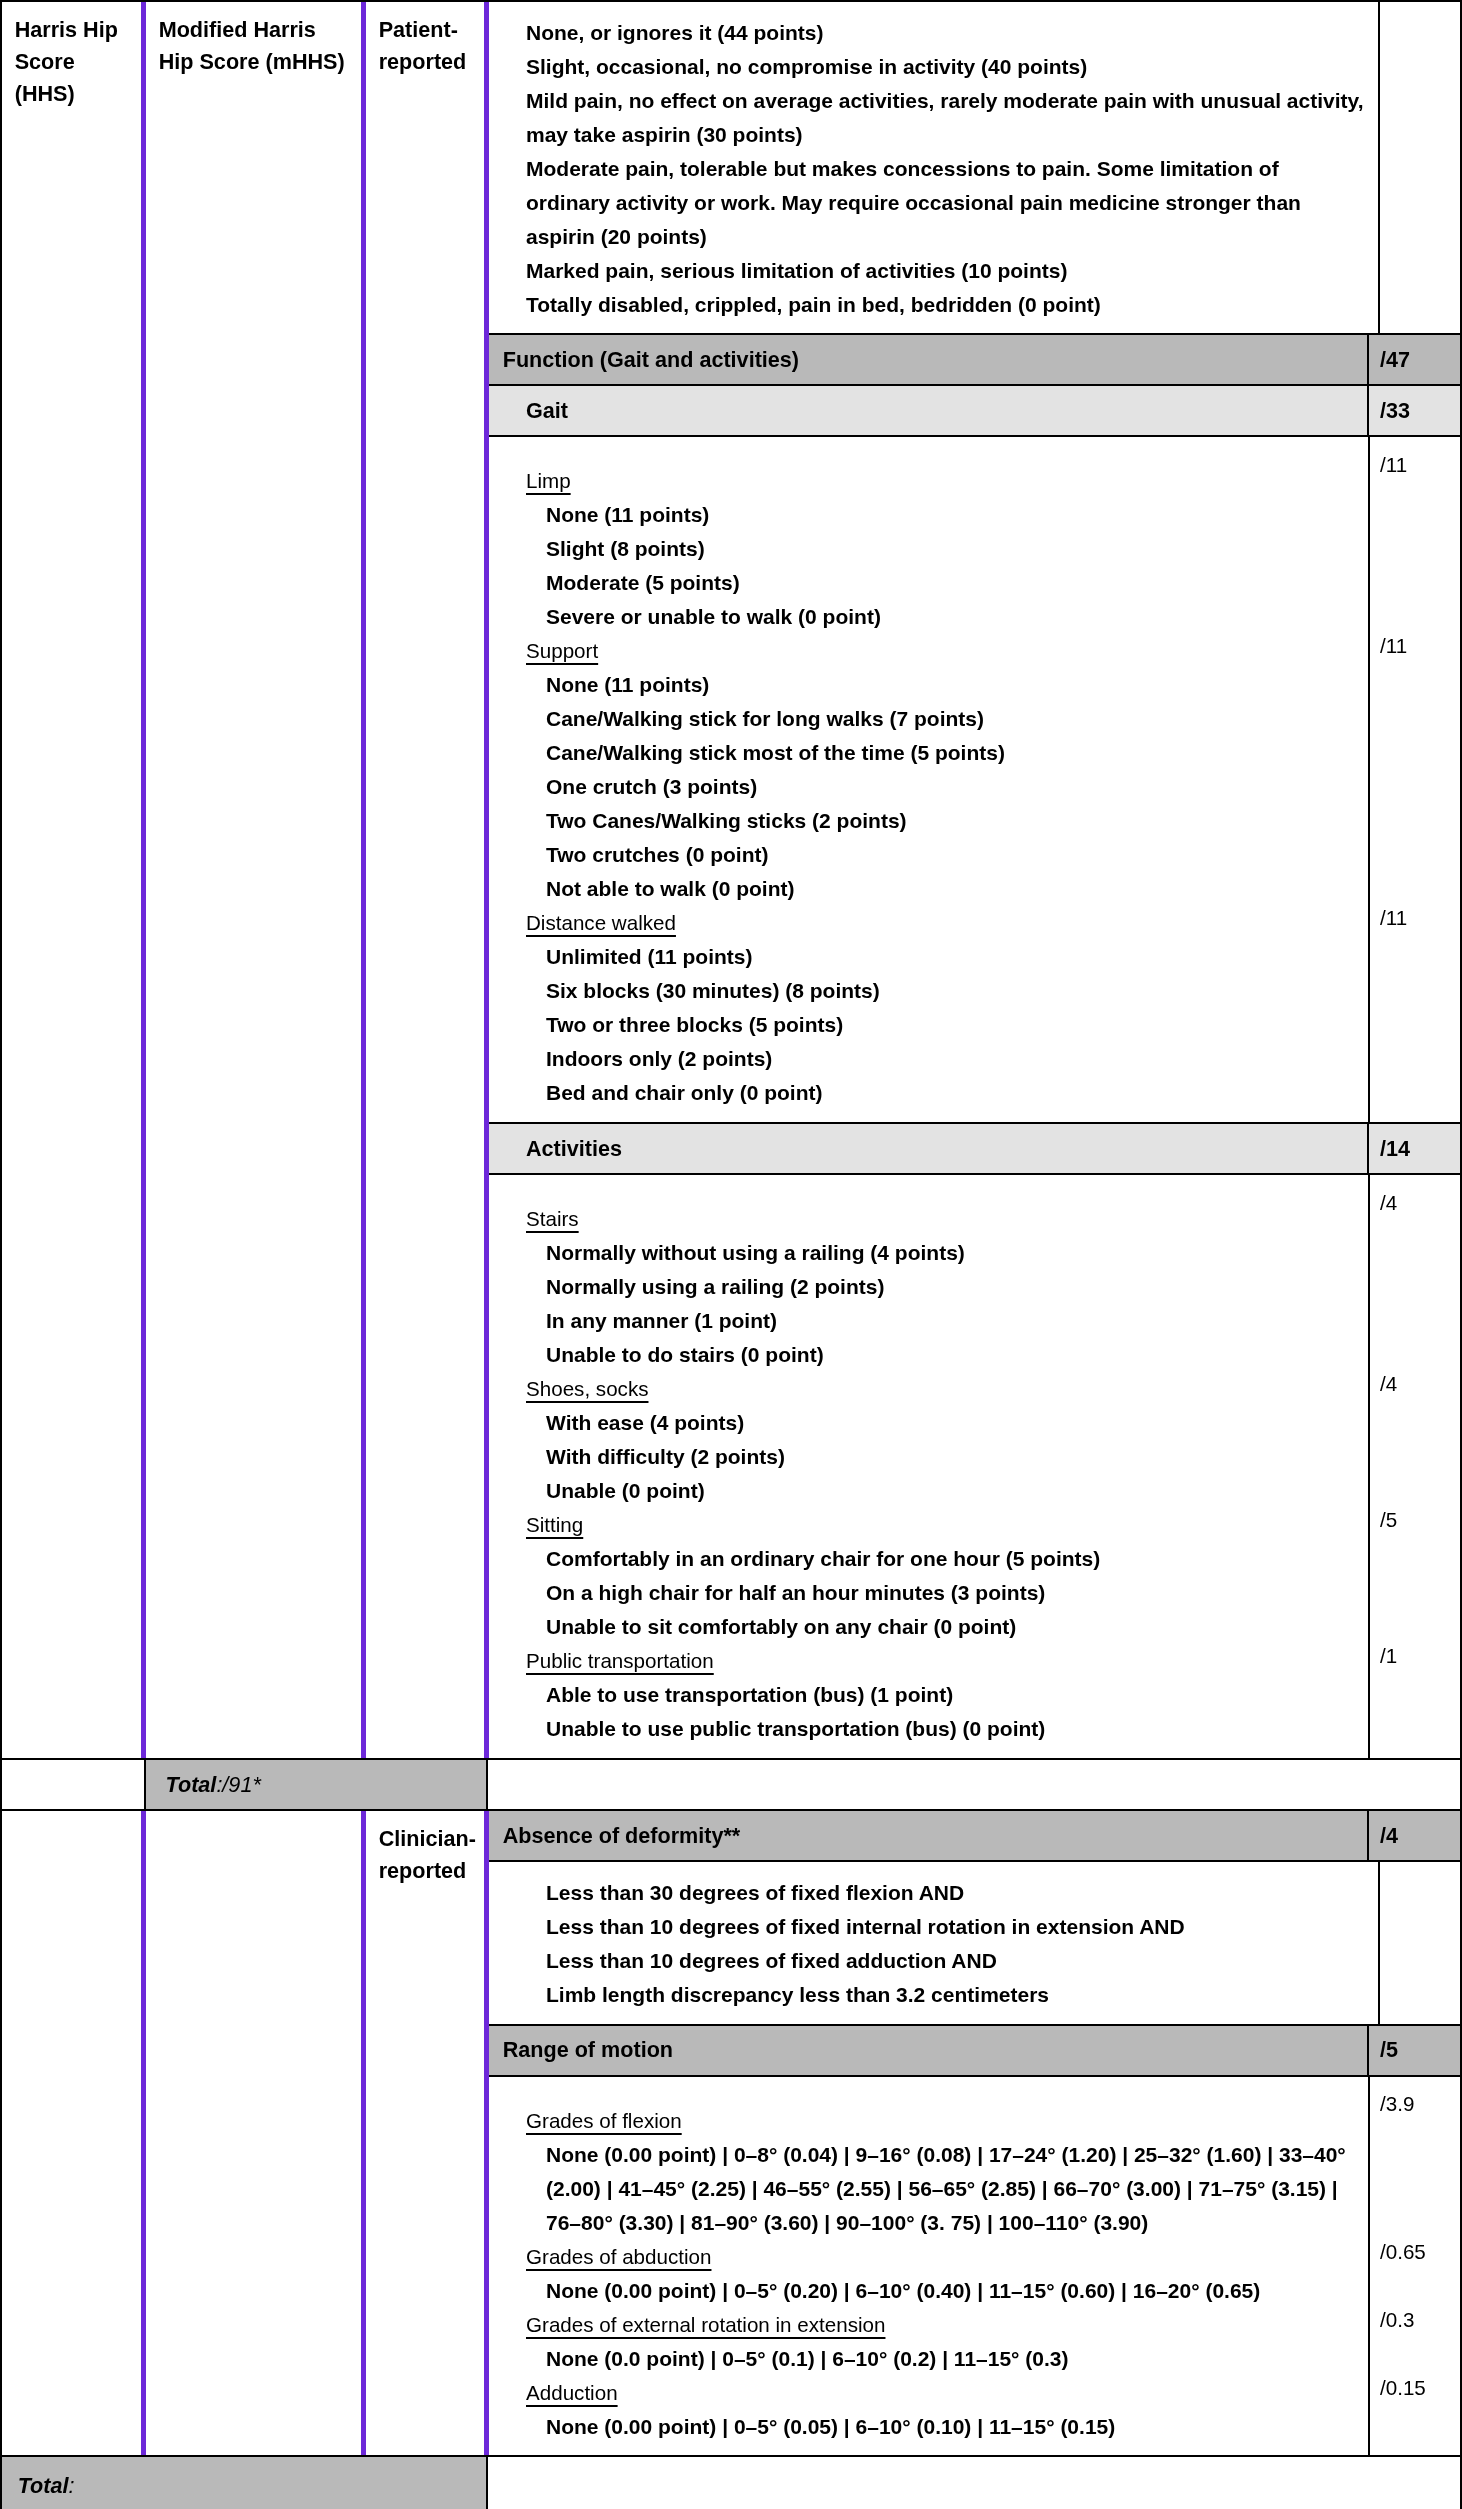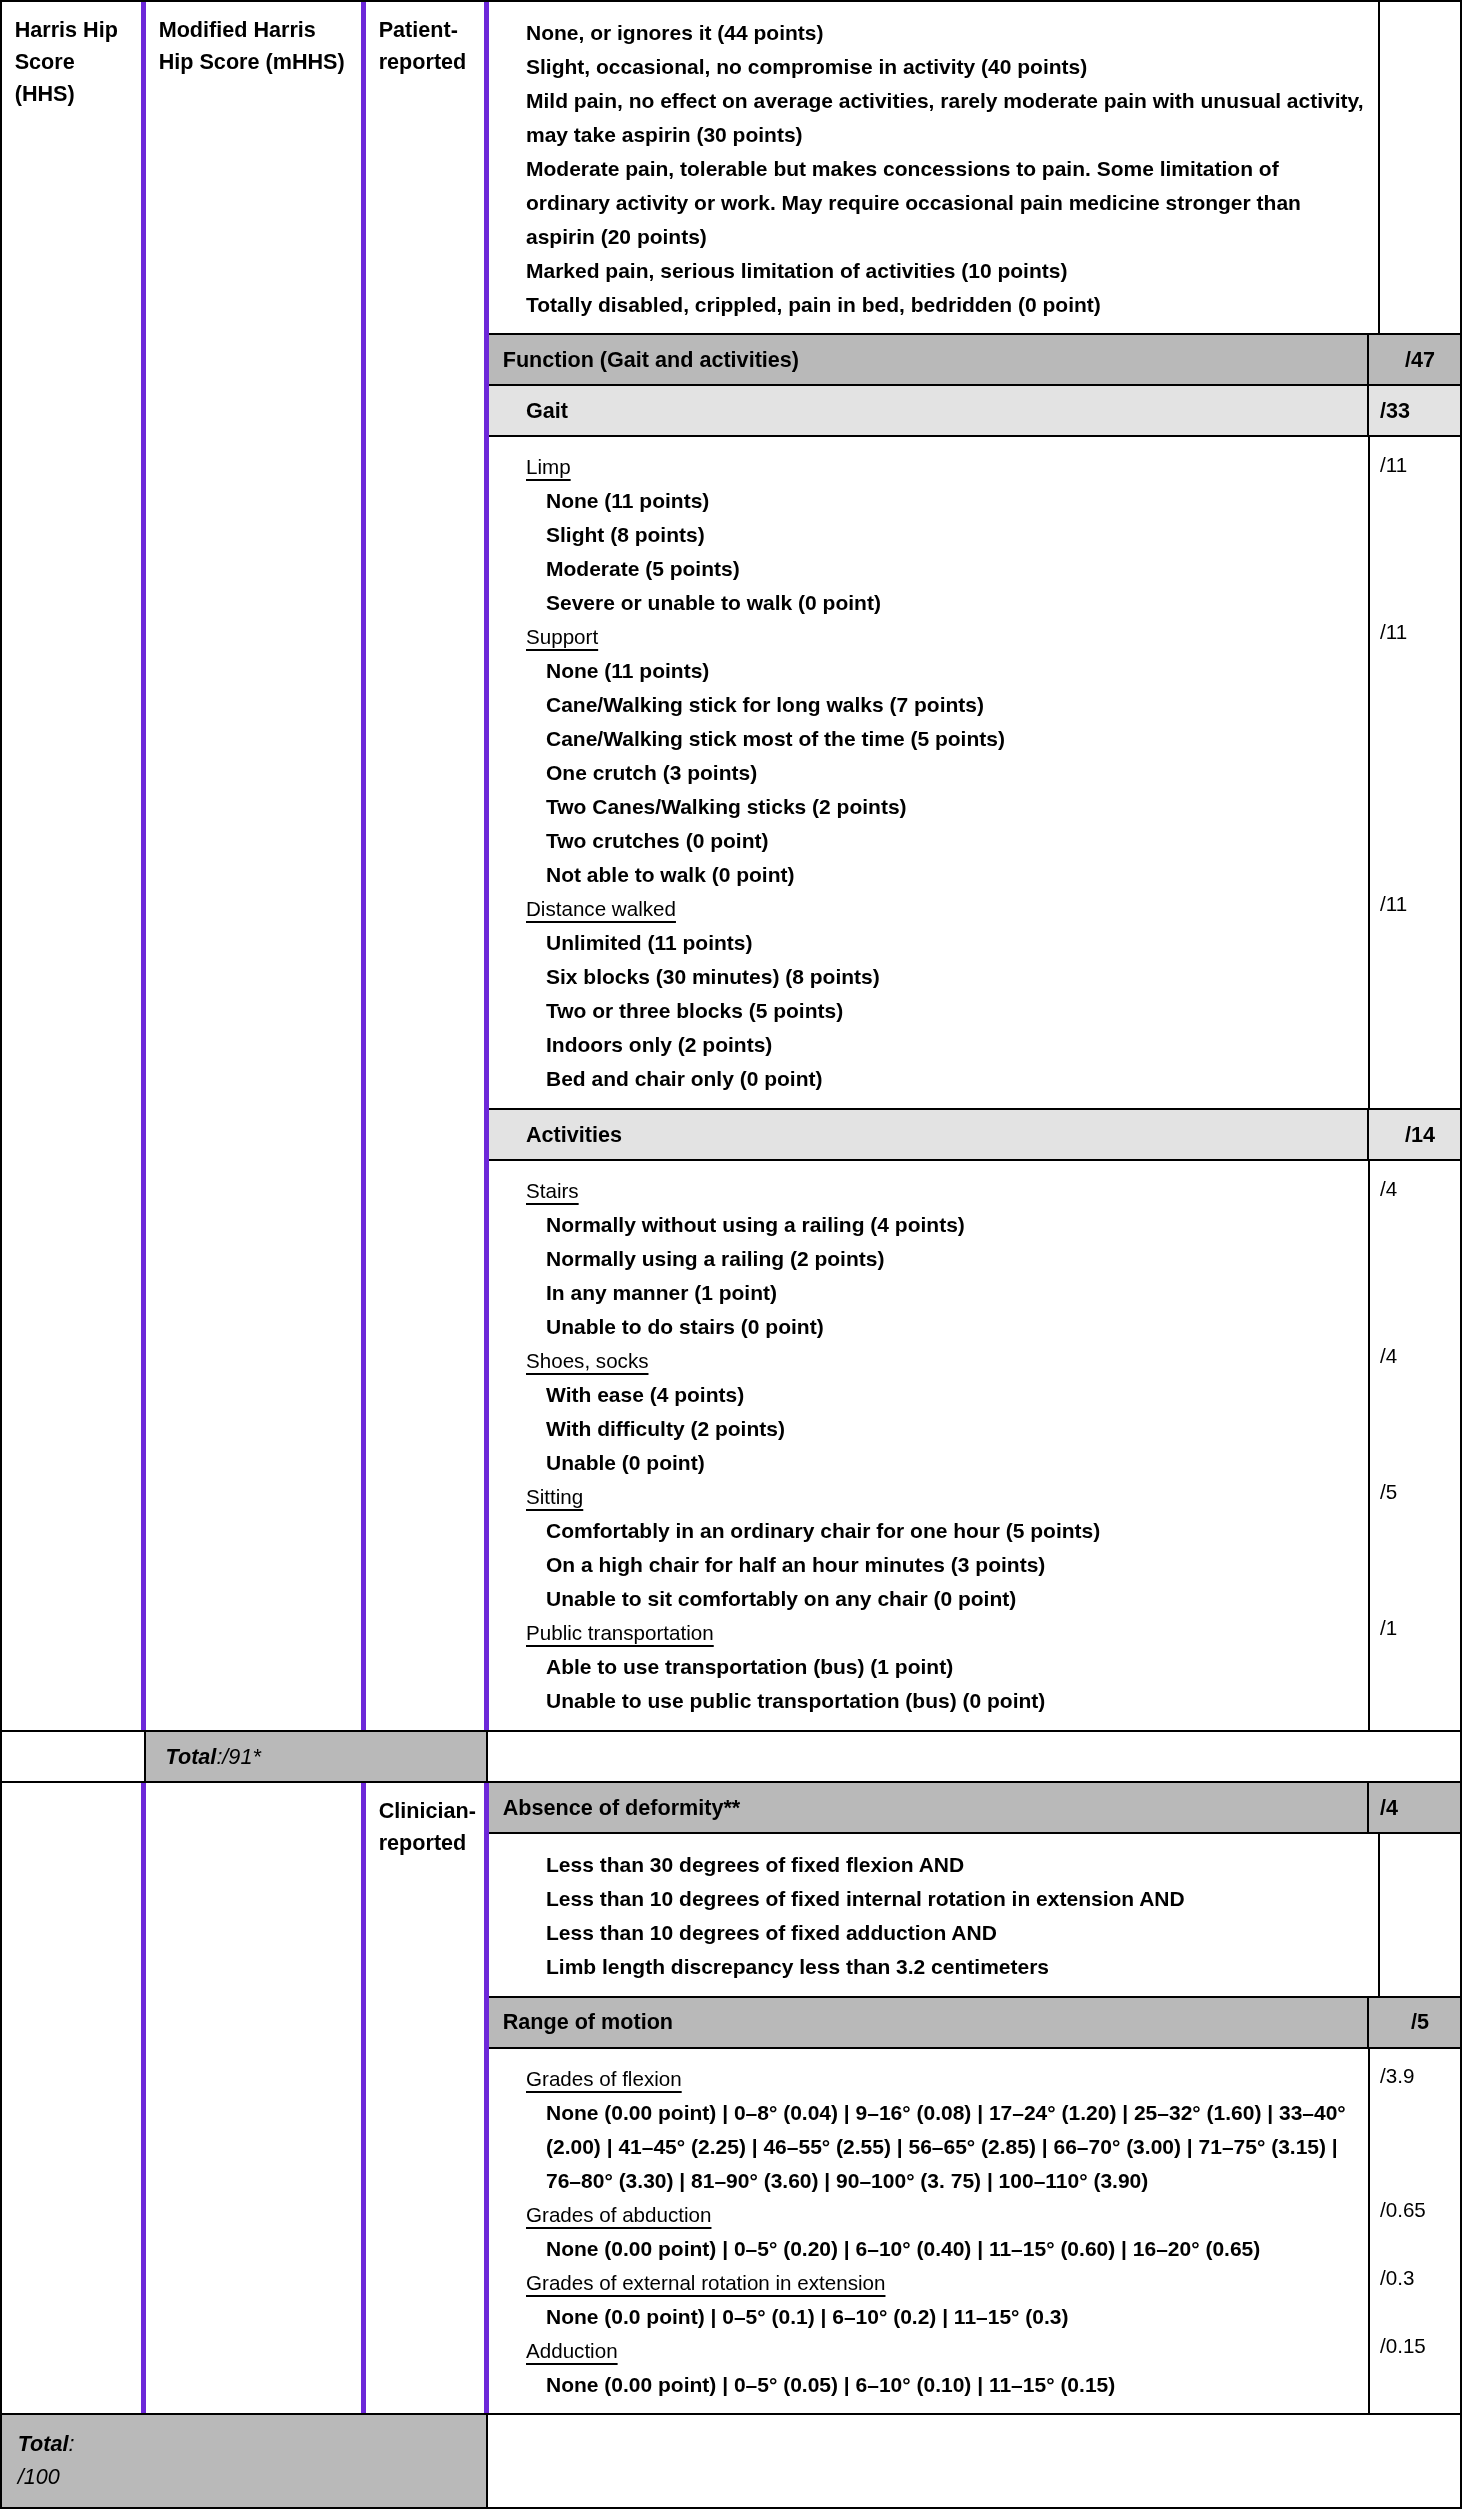--- a/index.html
+++ b/index.html
@@ -10,29 +10,29 @@
   .band-clin{grid-template-columns:144px 220px 123px 1fr;}
   .band-subtotal{grid-template-columns:144px 342px 1fr;border-top:2.9px solid #000;border-bottom:2.9px solid #000;}
   .band-grandtotal{grid-template-columns:486px 1fr;border-top:2.9px solid #000;}
   .sidecell{border-right:5px solid #6d28d9;padding:11.8px 12.7px;font-weight:bold;font-size:21.6px;line-height:32px;}
   .contentcol{display:flex;flex-direction:column;}
   .hdr{display:flex;align-items:center;height:49px;background:#b9b9b9;border-bottom:2px solid #000;}
   .hdr.light{background:#e3e3e3;}
   .hdr .main{flex:1;border-right:2px solid #000;align-self:stretch;display:flex;align-items:center;font-weight:bold;font-size:21.6px;padding-left:13.7px;}
   .hdr .main.ind{padding-left:37px;}
   .hdr .score{width:80px;font-weight:bold;font-size:21.6px;padding-left:10.8px;}
-  .hdr.bt{border-top:2px solid #000;text-align:center;}
+  .hdr.bt{border-top:2px solid #000;}
   .itemsrow{display:flex;flex:1;}
   .itemsrow .main{flex:1;border-right:2px solid #000;padding:13.7px 9.8px 11.8px 0;}
   .itemsrow .scorecol{width:80px;}
   .iline{font-size:21px;line-height:34px;padding-left:57px;font-weight:bold;}
   .iline.l38{padding-left:37px;}
   .group{display:flex;}
   .group .gmain{flex:1;border-right:2px solid #000;}
-  .group .gmain.pad-t{padding-top:13px;}
+  .group .gmain.pad-t{padding-top:27px;}
   .group .gmain.pad-b{padding-bottom:11.8px;}
   .group .gscore{width:80px;font-size:20.6px;padding-left:10px;}
   .group .gscore.pad-t{padding-top:15.7px;}
   .glabel{font-size:20.6px;line-height:34px;padding-left:37px;text-decoration:underline;text-underline-offset:4.9px;text-decoration-thickness:2px;}
   .graycell{background:#b9b9b9;border-right:2px solid #000;font-style:italic;}
   .subtotal-left{border-right:2px solid #000;background:#fff;}
   .subtotal-gray{display:flex;align-items:center;font-size:21.6px;padding-left:19.6px;height:49px;}
   .grandtotal-gray{padding:11.8px 0 13.7px 15.7px;font-size:21.6px;line-height:33px;}
   .bold{font-weight:bold;}
 </style>

